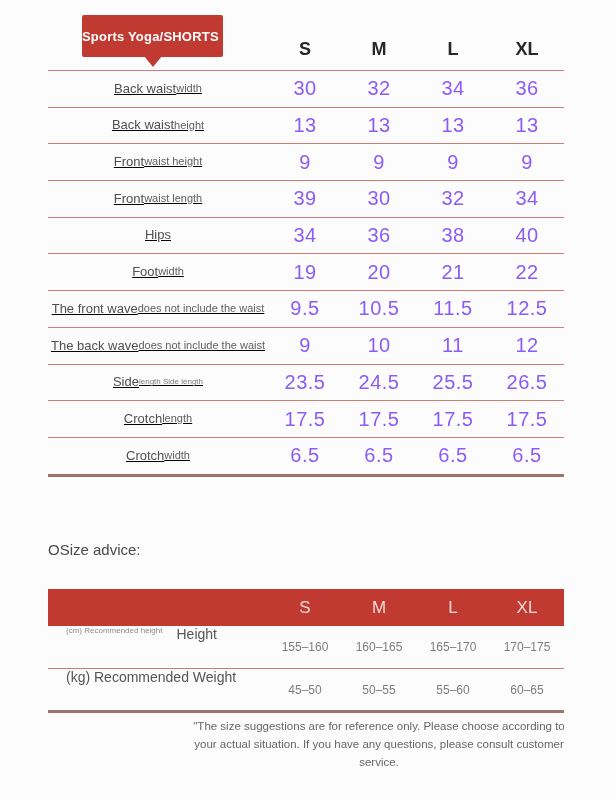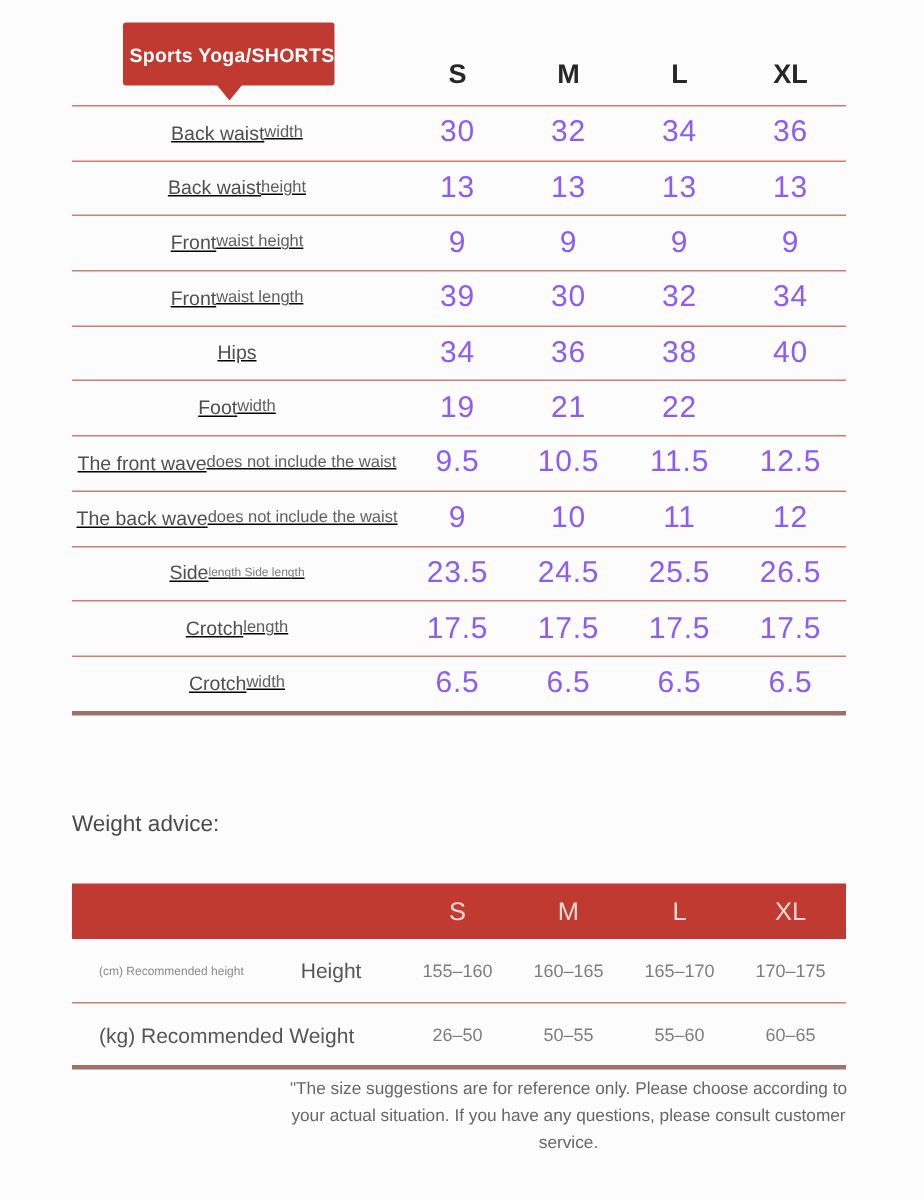--- a/index.html
+++ b/index.html
@@ -15,21 +15,21 @@
     overflow:hidden;
   }
 
   
   .badge{
     position:absolute;
     left:82px; top:15px;
     width:141px; height:42px;
     background:var(--red);
     border-radius:2px;
-    display:flex; align-items:center; justify-content:flex-end;
+    display:flex; align-items:center; justify-content:flex-start;
   }
   .badge span{
     color:#ffffff;
     font-size:13px;
     font-weight:bold;
     letter-spacing:.2px;
   }
   .badge-tri{
     position:absolute;
     left:50%; bottom:-10px;
@@ -126,22 +126,22 @@
   .t2-row{
     display:grid;
     grid-template-columns:220px repeat(4,1fr);
     height:42px;
     box-sizing:border-box;
   }
   .t2-row + .t2-row{
     border-top:1px solid var(--line);
   }
   .t2-label{
-    display:flex; align-items:center;
-    padding-left:18px; gap:38px;
+    display:flex; align-items:flex-start;
+    padding-left:18px; gap:14px;
   }
   .small-lbl{font-size:8px; color:#8a8a8a; white-space:nowrap;}
   .small-lbl:empty{display:none;}
   .main-lbl{font-size:14px; color:#555555;}
   .t2-row .val{font-size:12px; color:#7d7d7d; letter-spacing:0;}
 
   
   .bottom-note{
     position:absolute;
     left:193px; top:718px;
@@ -221,20 +221,21 @@
           <div class="val">36</div>
           <div class="val">38</div>
           <div class="val">40</div>
         </div>
         <div class="t1-row">
           <div class="t1-label">
             <div class="lbl1">Foot</div>
             <div class="lbl2">width</div>
           </div>
           <div class="val">19</div>
+          <div class="val">20</div>
           <div class="val">21</div>
           <div class="val">22</div>
         </div>
         <div class="t1-row">
           <div class="t1-label">
             <div class="lbl1">The front wave</div>
             <div class="lbl2">does not include the waist</div>
           </div>
           <div class="val">9.5</div>
           <div class="val">10.5</div>
@@ -278,21 +279,21 @@
           </div>
           <div class="val">6.5</div>
           <div class="val">6.5</div>
           <div class="val">6.5</div>
           <div class="val">6.5</div>
         </div>
       </div>
   </div>
 
 
-  <h3 class="advice">Weight advice:</h3>
+  <h3 class="advice">OSize advice:</h3>
 
   <div class="t2">
     <div class="t2-head" id="t2-head">
       <div class="col"></div>
     <div class="col">S</div>
         <div class="col">M</div>
         <div class="col">L</div>
         <div class="col">XL</div>
       </div>
     <div class="t2-rows" id="t2-rows">
@@ -303,21 +304,21 @@
           </div>
           <div class="val">155–160</div>
           <div class="val">160–165</div>
           <div class="val">165–170</div>
           <div class="val">170–175</div>
         </div>
         <div class="t2-row">
           <div class="t2-label">
             <span class="main-lbl">(kg) Recommended Weight</span>
           </div>
-          <div class="val">26–50</div>
+          <div class="val">45–50</div>
           <div class="val">50–55</div>
           <div class="val">55–60</div>
           <div class="val">60–65</div>
         </div>
       </div>
   </div>
 
   <p class="bottom-note">"The size suggestions are for reference only. Please choose according to your actual situation. If you have any questions, please consult customer service.</p>
 
 </div>

